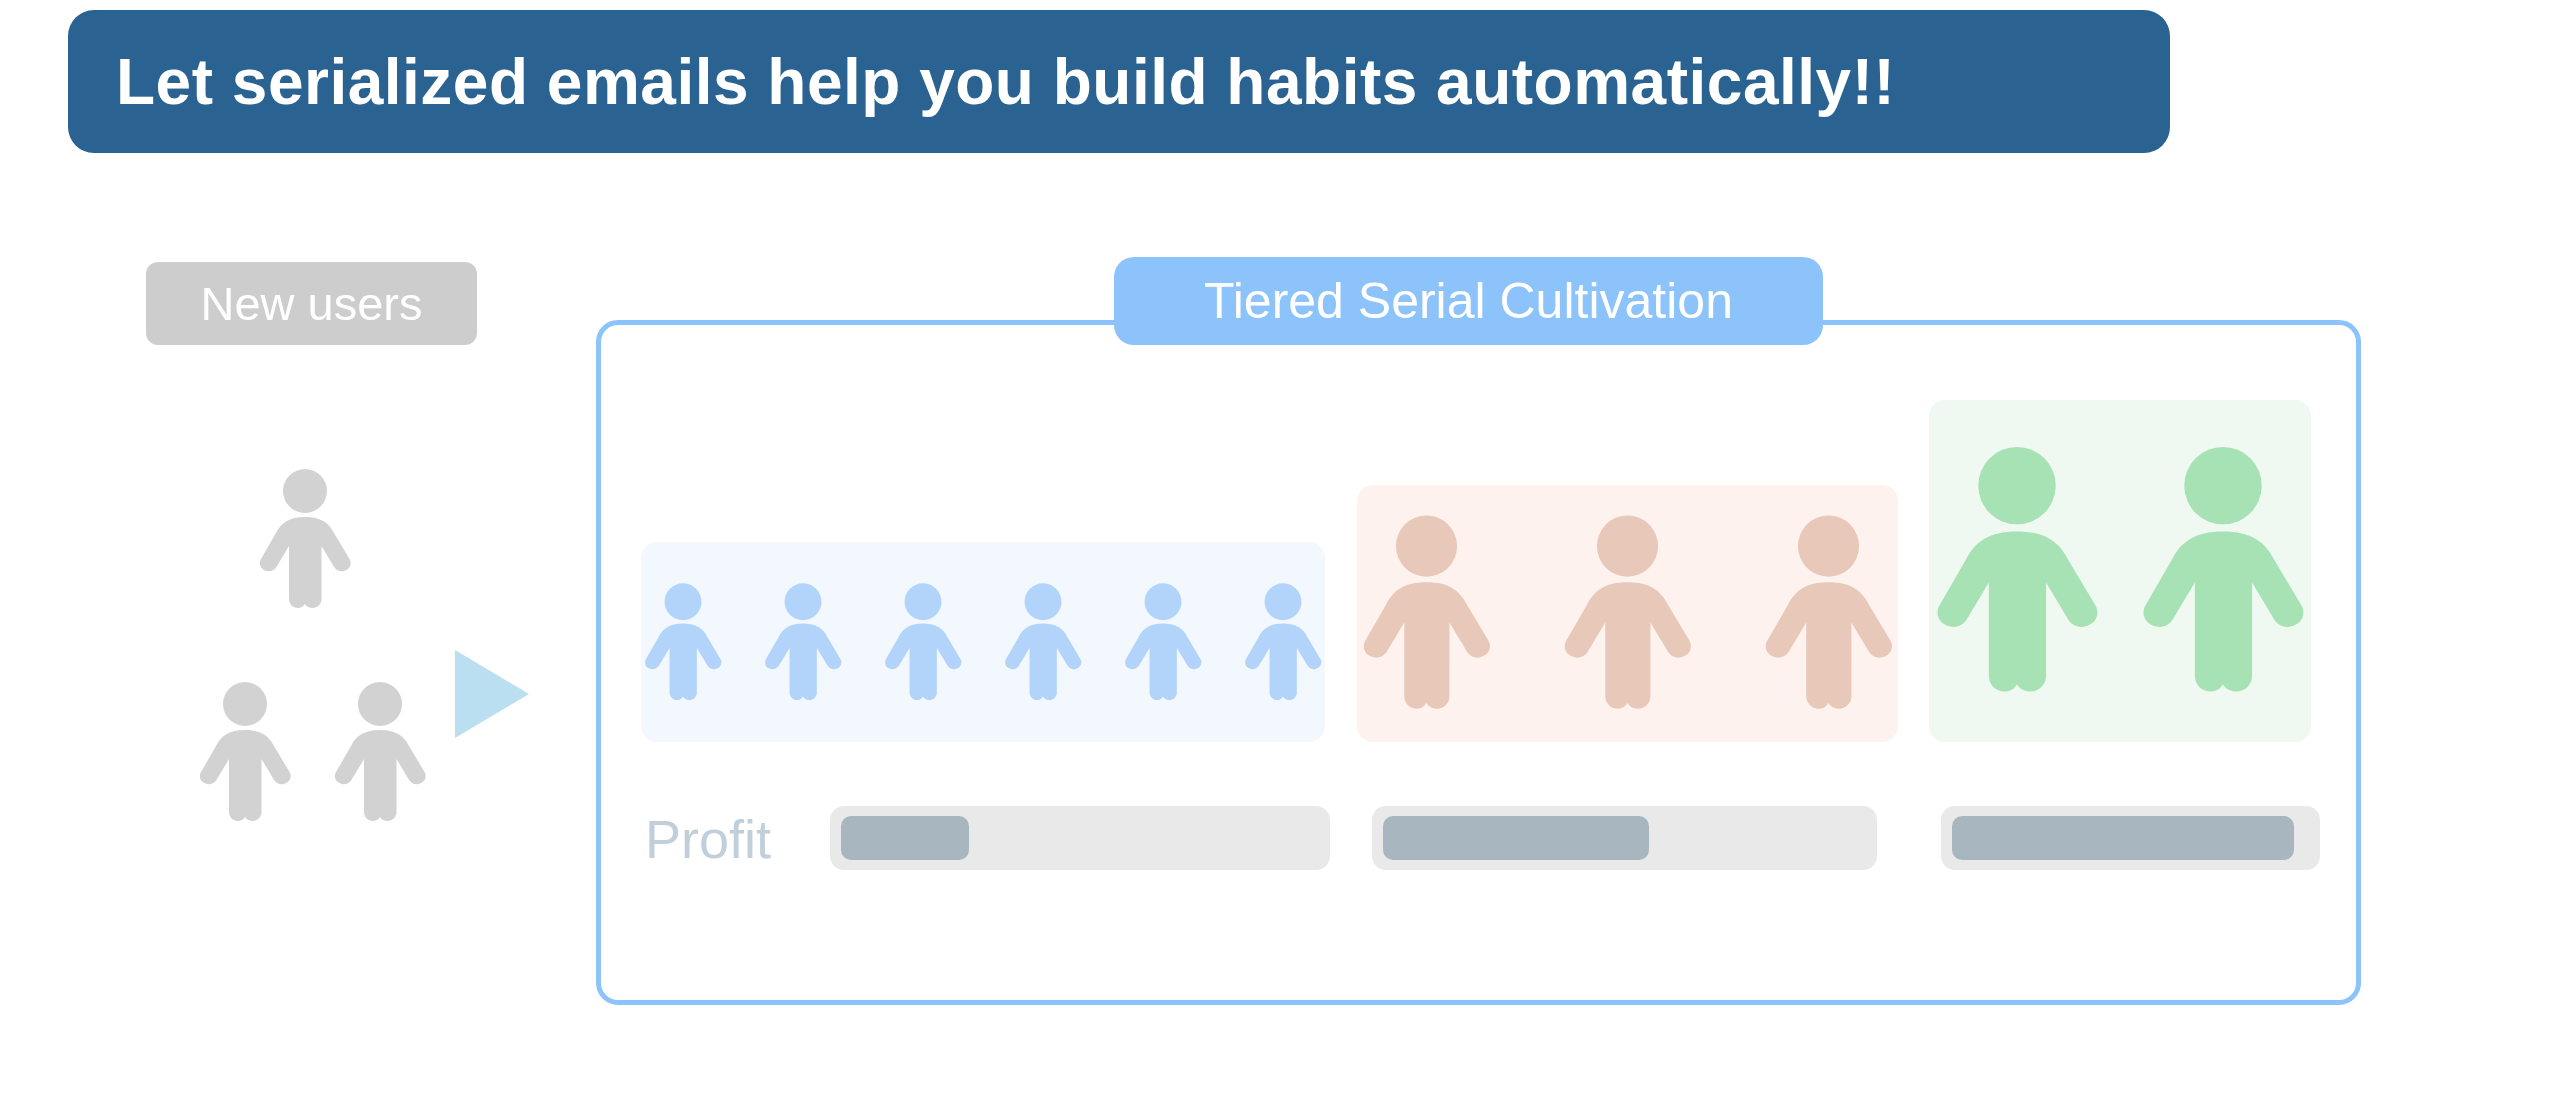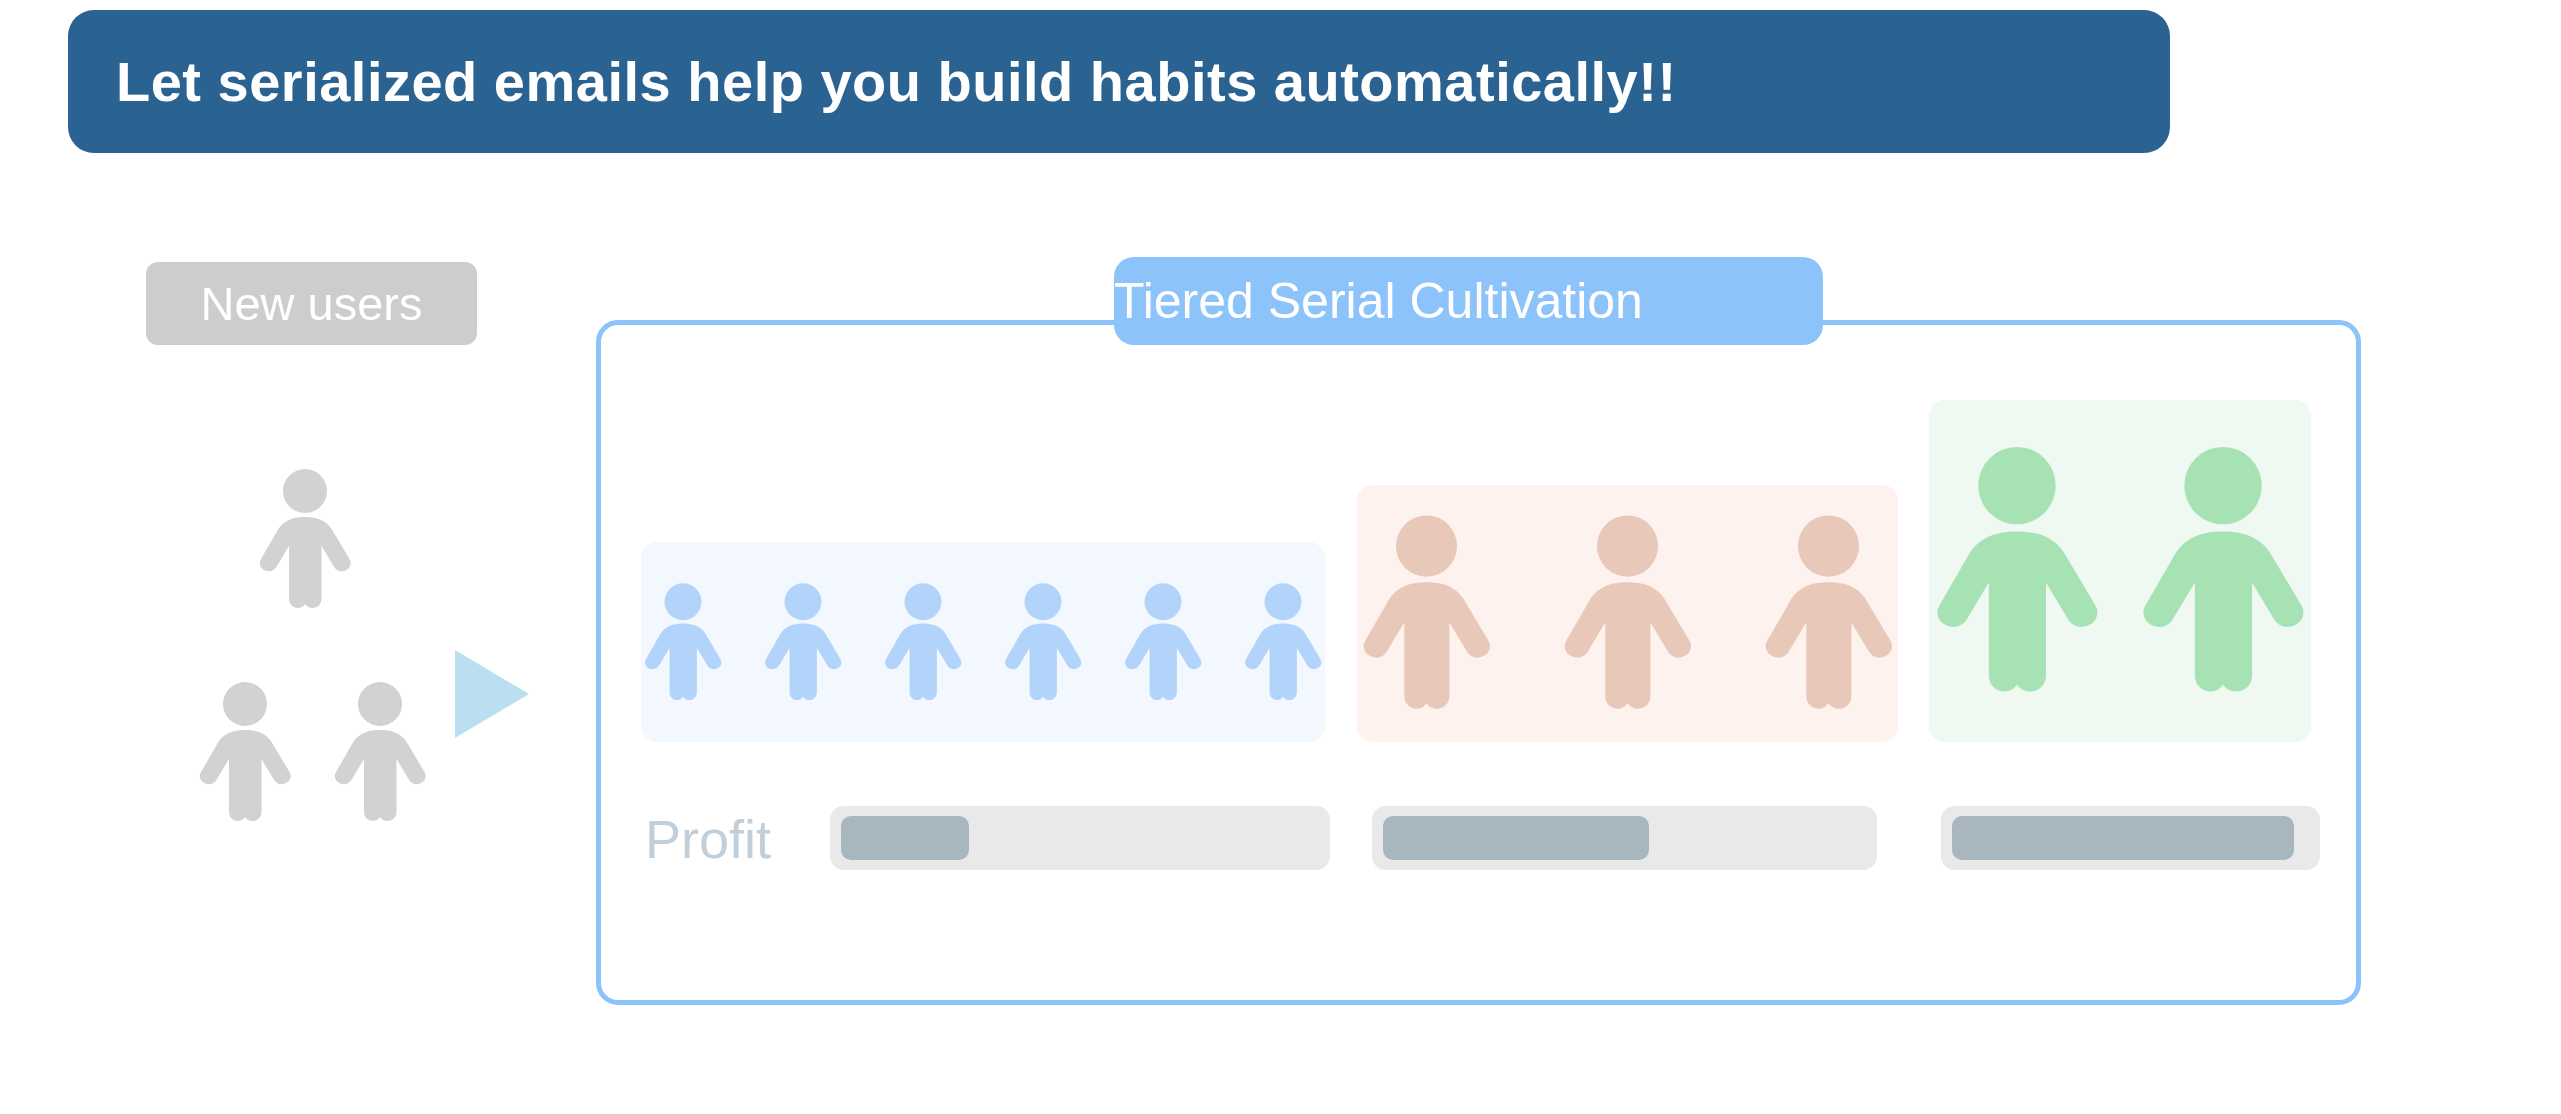--- a/index.html
+++ b/index.html
@@ -24,21 +24,21 @@
     height: 143px;
     background: #2a6391;
     border-radius: 26px;
     box-sizing: border-box;
     display: flex;
     align-items: center;
     padding-left: 48px;
   }
   #title-text {
     color: #ffffff;
-    font-size: 56px;
+    font-size: 64px;
     font-weight: bold;
     letter-spacing: 0.5px;
     white-space: nowrap;
   }
 
   
   #new-users-pill {
     position: absolute;
     left: 146px;
     top: 262px;
@@ -94,20 +94,21 @@
   #panel-title-pill {
     position: absolute;
     left: 1114px;
     top: 257px;
     width: 709px;
     height: 88px;
     background: #8cc3fb;
     border-radius: 20px;
     display: flex;
     align-items: center;
+    justify-content: center;
     z-index: 5;
   }
   #panel-title-label {
     color: #ffffff;
     font-size: 50px;
     white-space: nowrap;
   }
 
   
   .tier-box {

